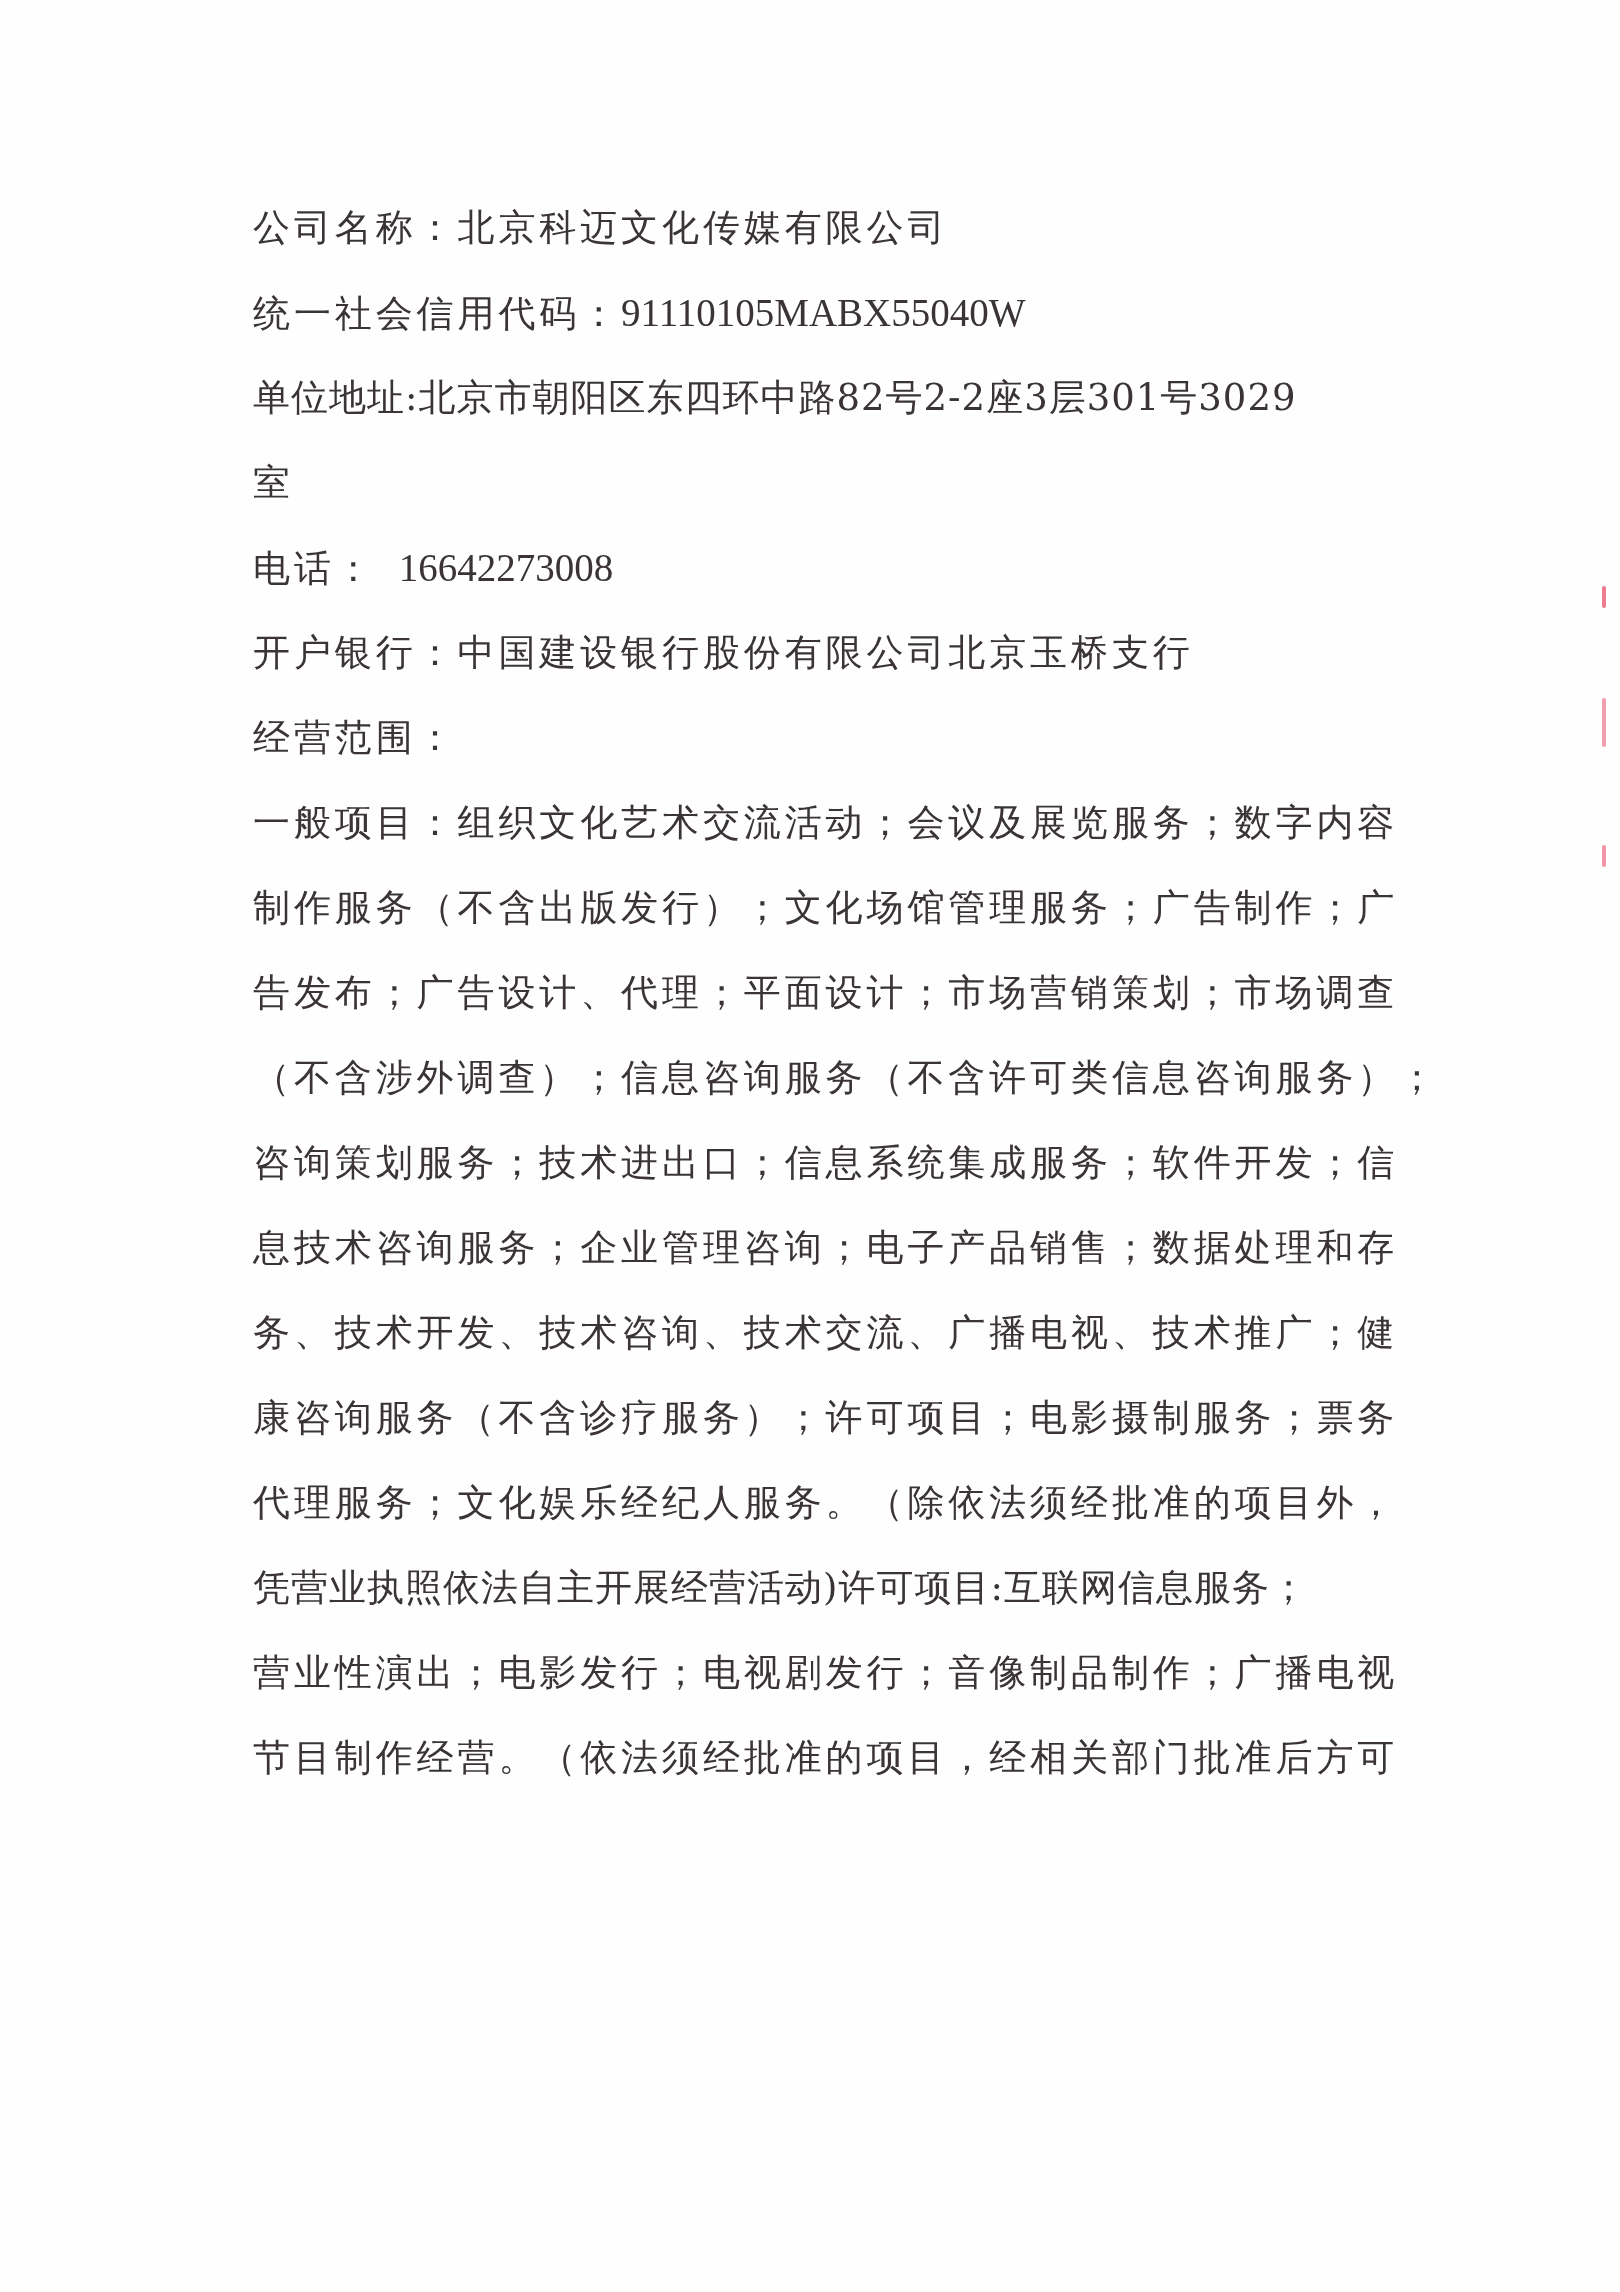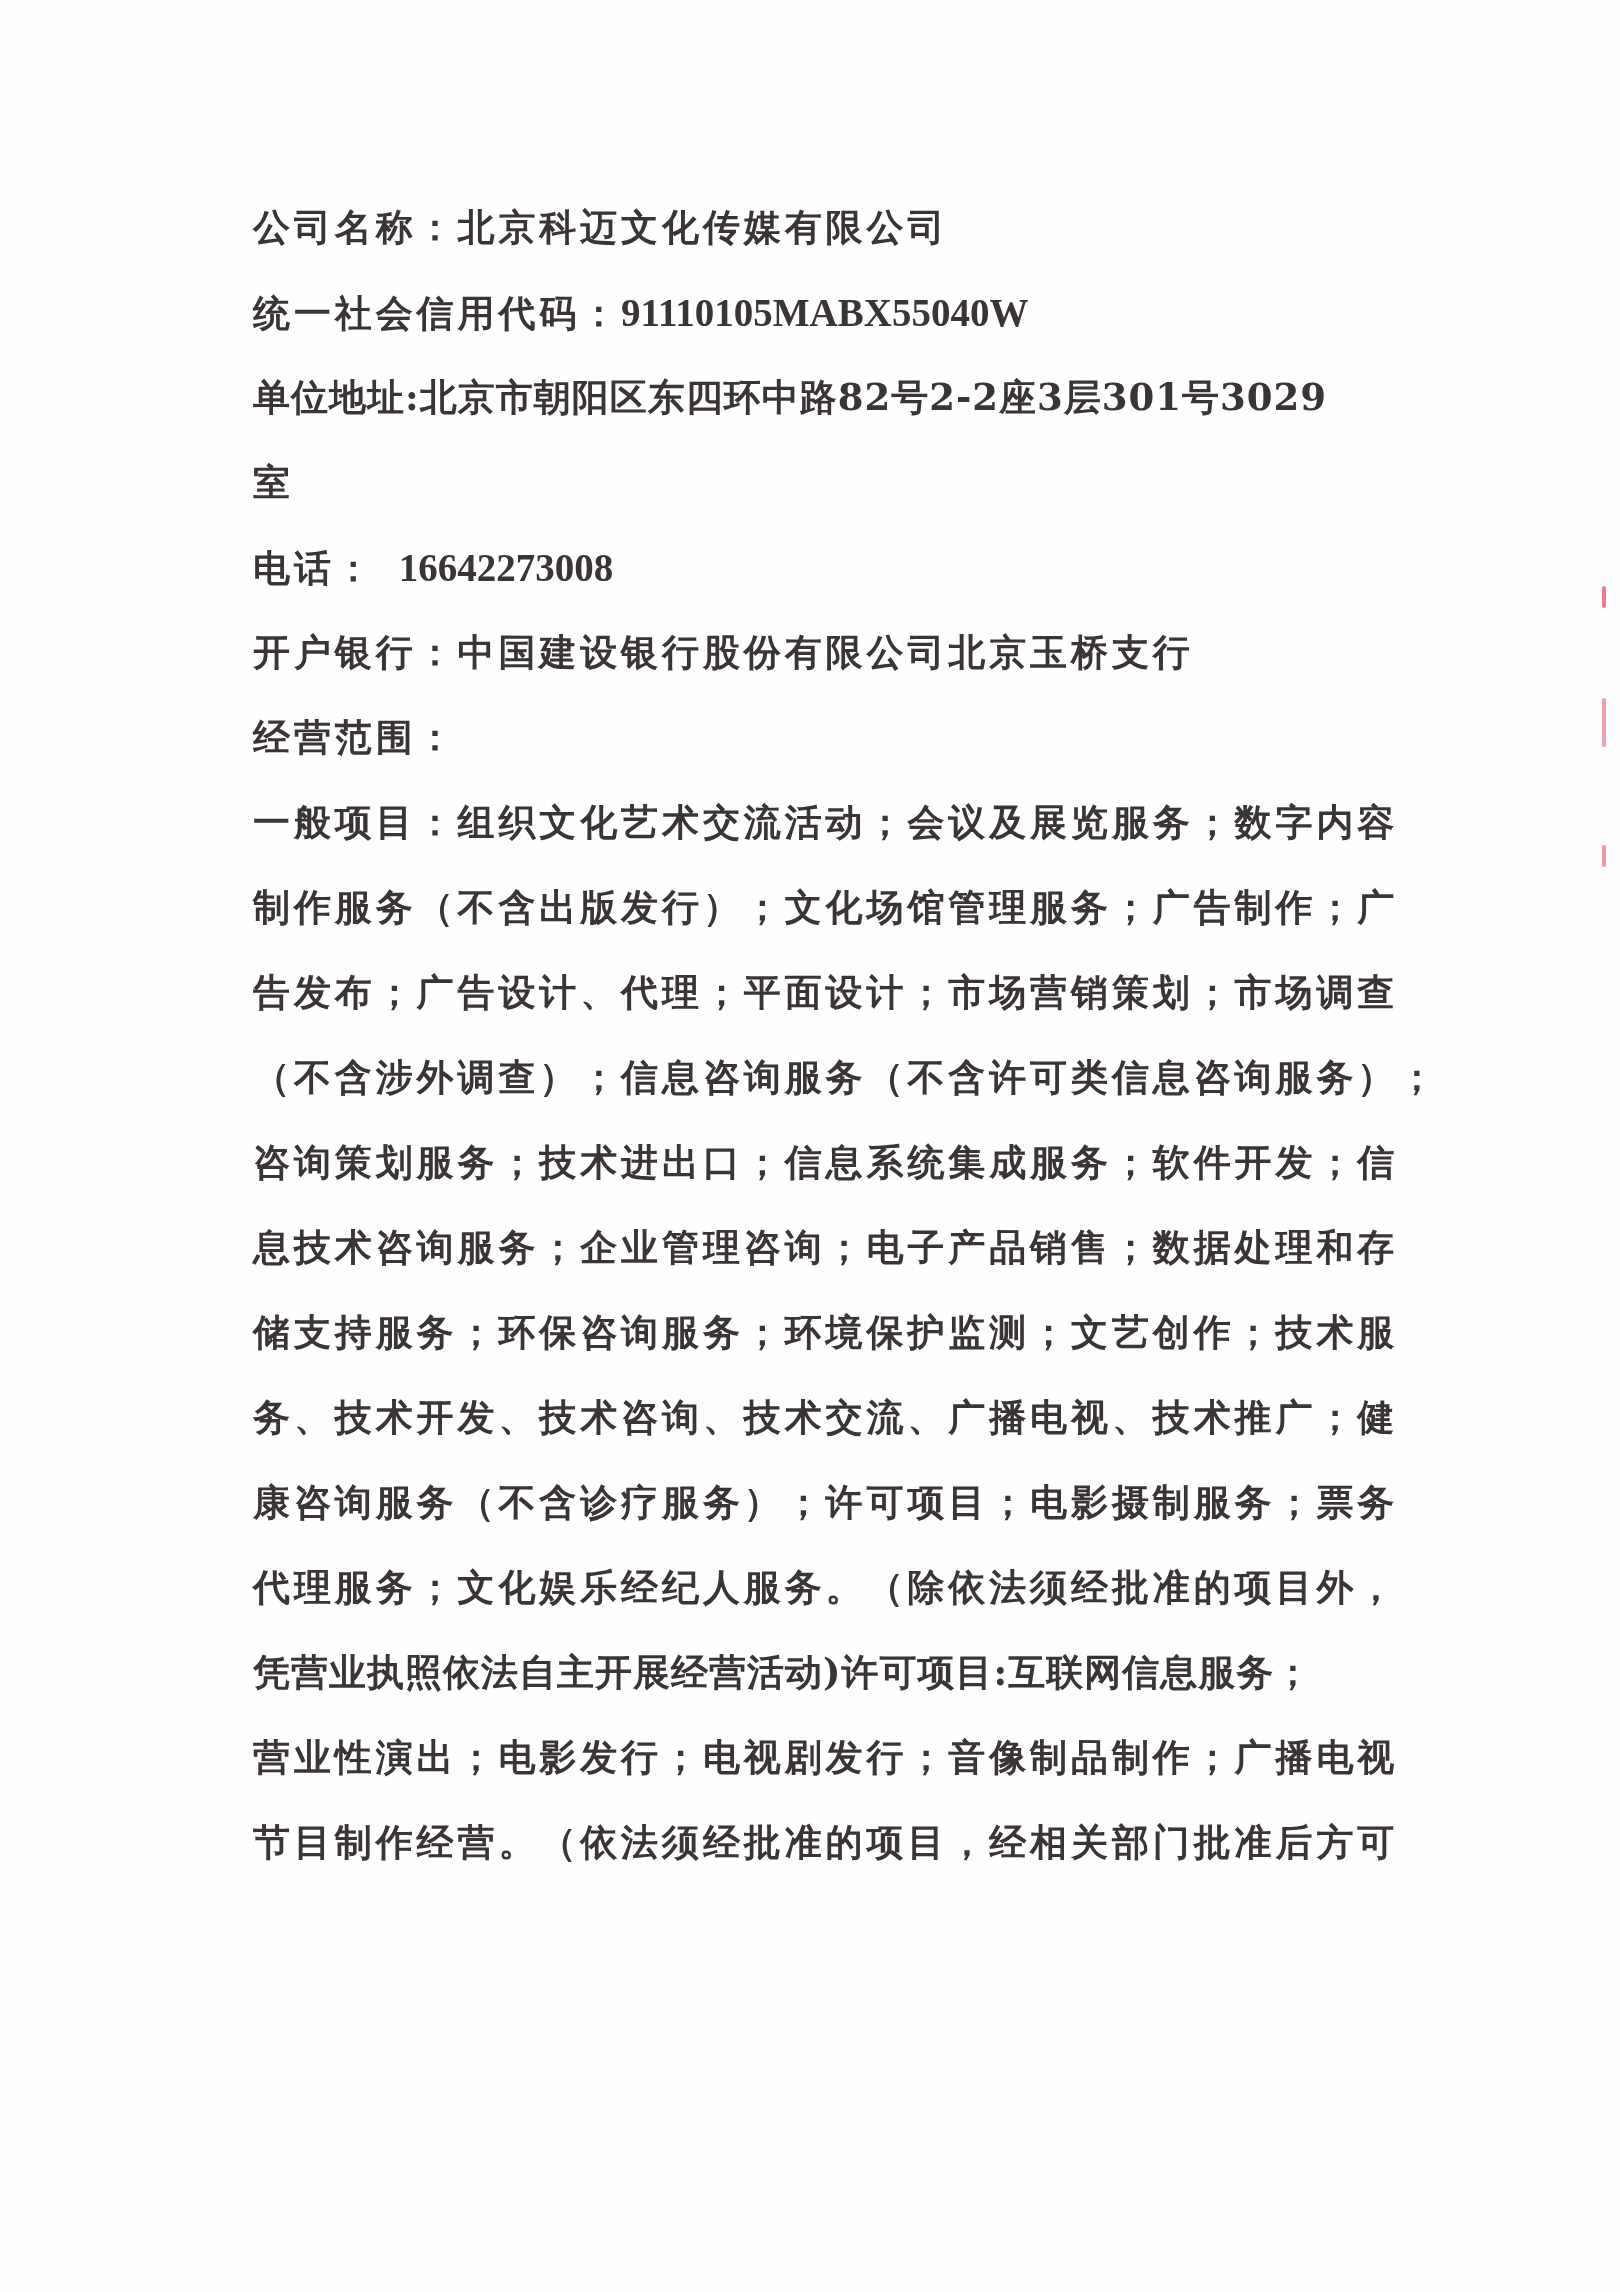--- a/index.html
+++ b/index.html
@@ -20,21 +20,20 @@
       left: 0; top: 0;
       width: 1620px;
       height: 2293px;
       background: #fefefe;
     }
     .content {
       position: absolute;
       left: 253px;
       top: 196px;
       width: 1137px;
-      font-weight: bold;
     }
     .line {
       height: 85px;
       line-height: 63px;
       font-size: 37px;
       letter-spacing: 3.9px;
       white-space: nowrap;
       color: #3a3438;
     }
     .line.tight {
@@ -85,21 +84,20 @@
       <span class="label">经营范围：</span>
     </div>
 
     <div>
       <div class="line">一般项目：组织文化艺术交流活动；会议及展览服务；数字内容</div>
       <div class="line">制作服务（不含出版发行）；文化场馆管理服务；广告制作；广</div>
       <div class="line">告发布；广告设计、代理；平面设计；市场营销策划；市场调查</div>
       <div class="line">（不含涉外调查）；信息咨询服务（不含许可类信息咨询服务）；</div>
       <div class="line">咨询策划服务；技术进出口；信息系统集成服务；软件开发；信</div>
       <div class="line">息技术咨询服务；企业管理咨询；电子产品销售；数据处理和存</div>
-      <div class="line">储支持服务；环保咨询服务；环境保护监测；文艺创作；技术服</div>
       <div class="line">务、技术开发、技术咨询、技术交流、广播电视、技术推广；健</div>
       <div class="line">康咨询服务（不含诊疗服务）；许可项目；电影摄制服务；票务</div>
       <div class="line">代理服务；文化娱乐经纪人服务。（除依法须经批准的项目外，</div>
       <div class="line tight">凭营业执照依法自主开展经营活动)许可项目:互联网信息服务；</div>
       <div class="line">营业性演出；电影发行；电视剧发行；音像制品制作；广播电视</div>
       <div class="line">节目制作经营。（依法须经批准的项目，经相关部门批准后方可</div>
     </div>
 
   </div>
 

